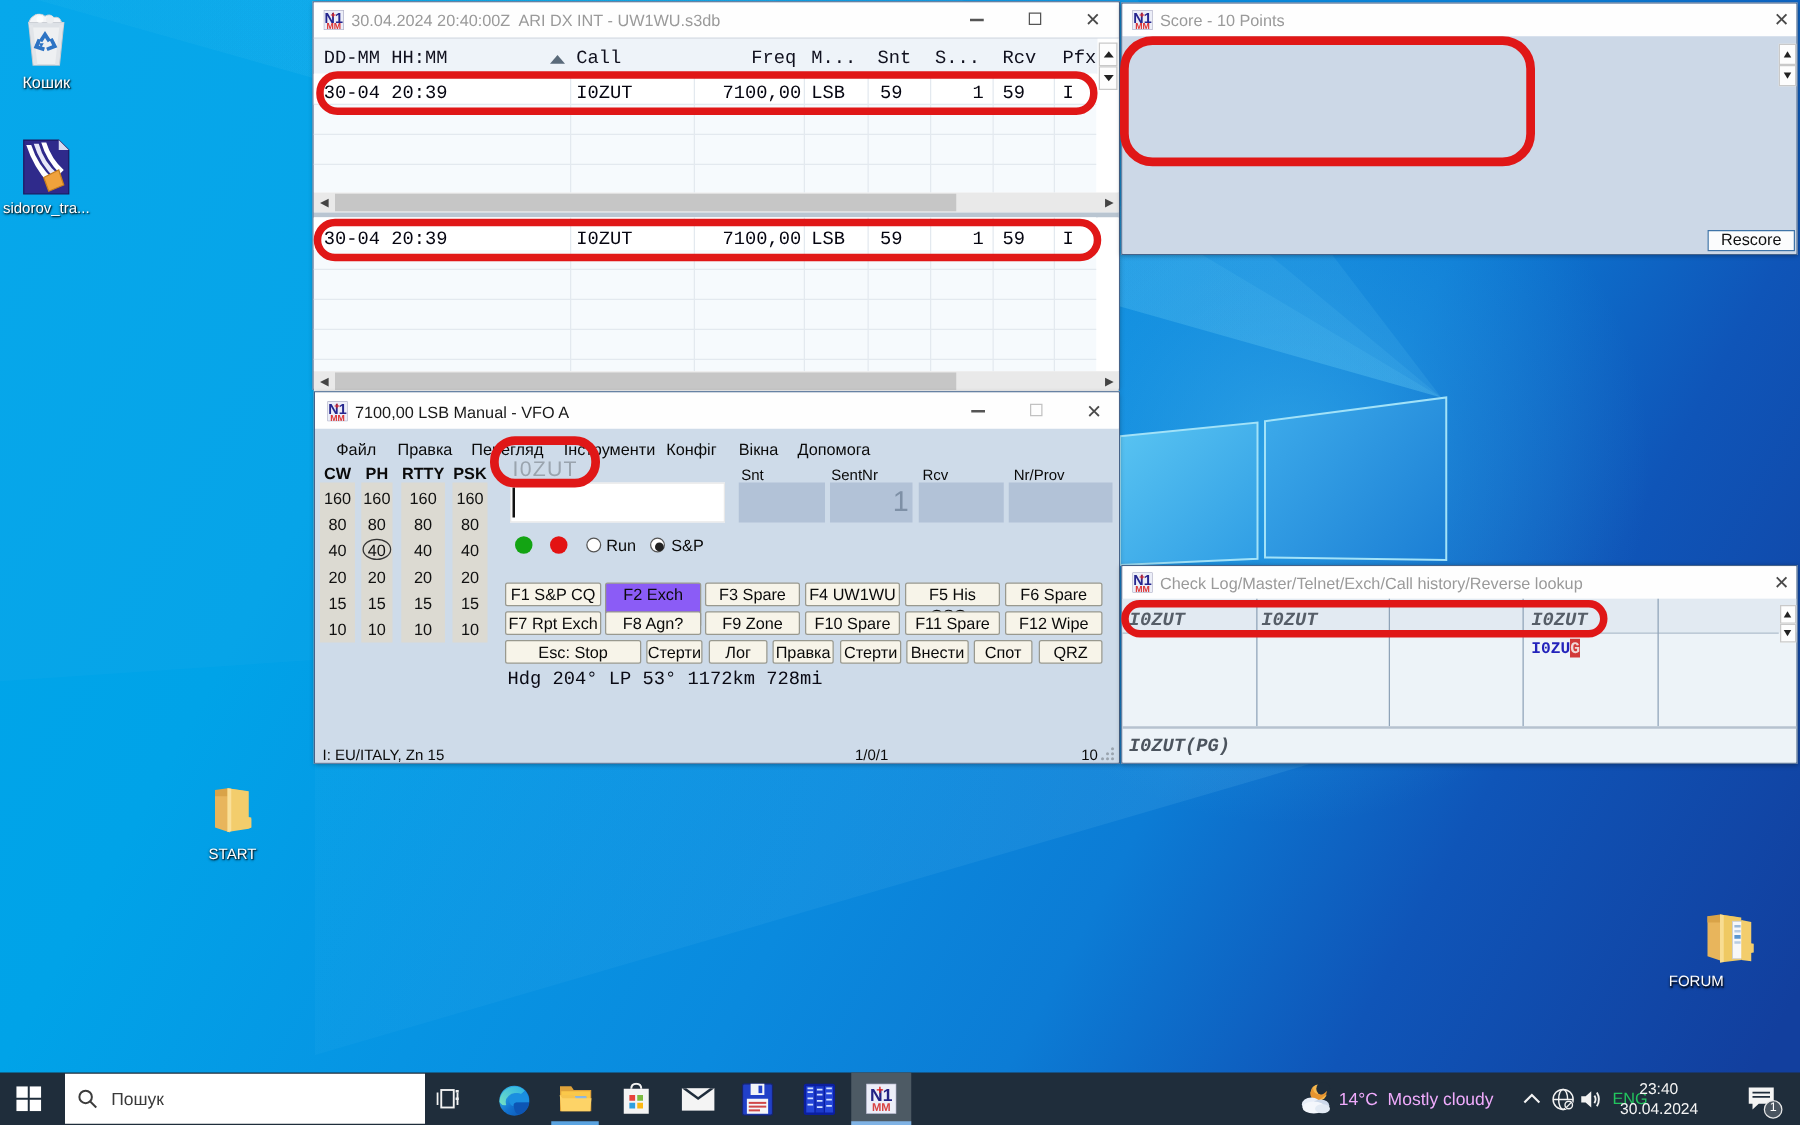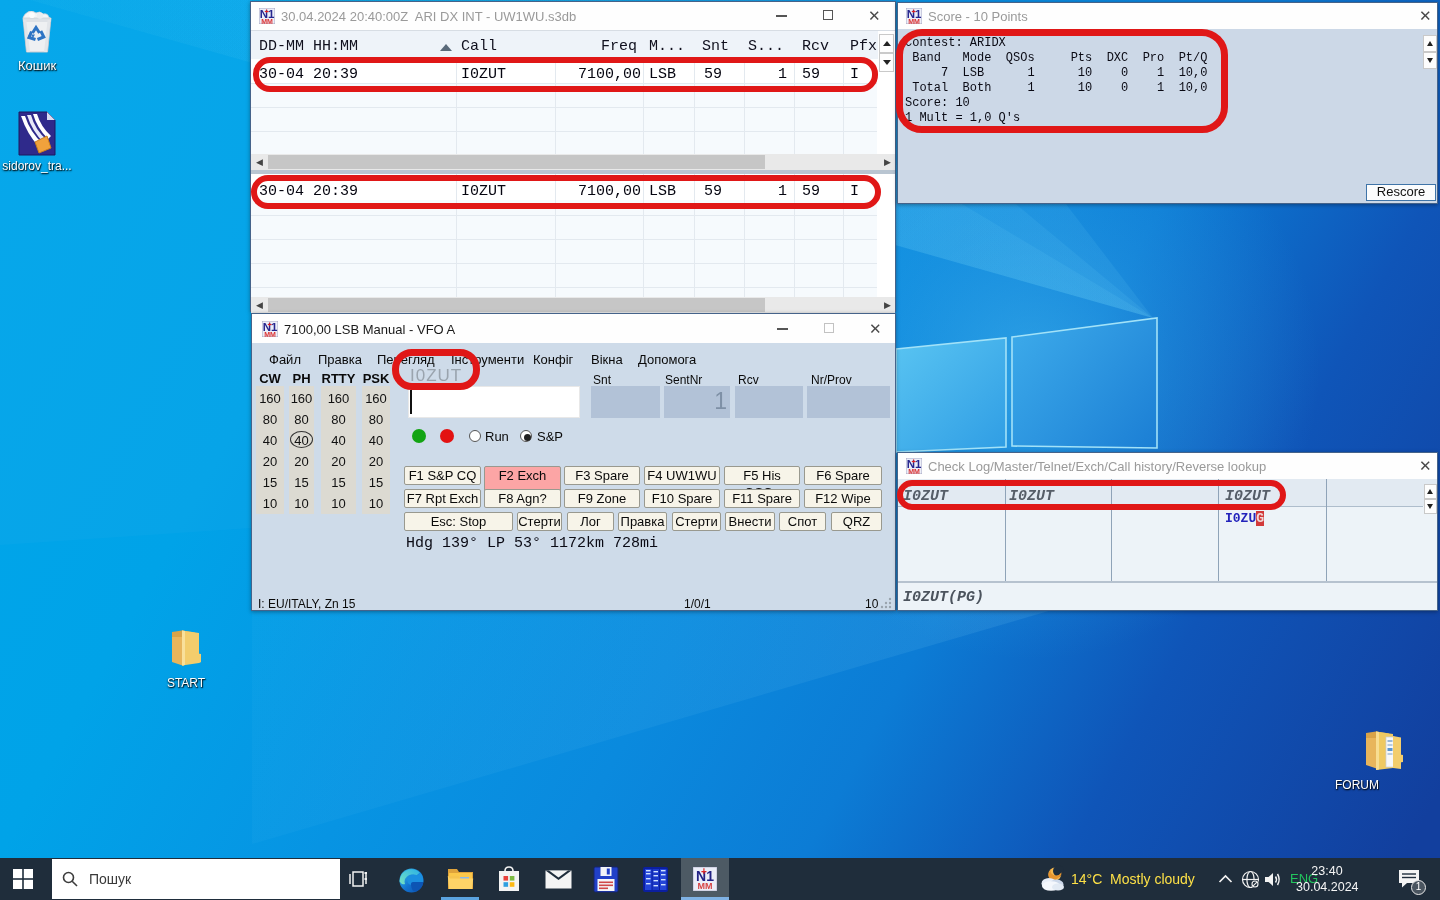--- a/index.html
+++ b/index.html
@@ -223,26 +223,20 @@
   <div class="tbar" style="height:26px;"></div>
   <svg class="n1icon" style="top:5px;" viewBox="0 0 16 16">
       <rect x="0" y="0" width="16" height="16" fill="#eceef8" stroke="#9a9ab8" stroke-width="0.8"></rect>
       <text x="8" y="10" font-size="11.5" font-weight="bold" fill="#26268e" text-anchor="middle">N1</text>
       <text x="7.6" y="6.2" font-size="7.5" font-weight="bold" fill="#d22" text-anchor="middle">+</text>
       <text x="8" y="15.5" font-size="7" font-weight="bold" fill="#d33" text-anchor="middle">MM</text>
     </svg>
   <div class="ttext" style="top:6px;">Score - 10 Points</div>
   <div class="closex" style="left:521px;top:4px;">✕</div>
   <div class="abs" style="left:0;top:26px;width:539px;height:174px;background:#ccd8e7;"></div>
-  <pre class="mono abs" style="left:7px;top:33px;font-size:12px;line-height:15px;color:#0a0a14;">Contest: ARIDX
- Band   Mode  QSOs     Pts  DXC  Pro  Pt/Q
-     7  LSB      1      10    0    1  10,0
- Total  Both     1      10    0    1  10,0
-Score: 10
-1 Mult = 1,0 Q's</pre>
   <div class="abs" style="left:525px;top:32px;width:14px;height:17px;background:#fdfdfd;border:1px solid #c9c9c9;"></div>
   <div class="abs" style="left:528.5px;top:38px;width:0;height:0;border-left:3.5px solid transparent;border-right:3.5px solid transparent;border-bottom:5px solid #222;"></div>
   <div class="abs" style="left:525px;top:49px;width:14px;height:17px;background:#fdfdfd;border:1px solid #c9c9c9;"></div>
   <div class="abs" style="left:528.5px;top:55px;width:0;height:0;border-left:3.5px solid transparent;border-right:3.5px solid transparent;border-top:5px solid #222;"></div>
   <div class="abs" style="left:468px;top:181px;width:70px;height:17px;background:#fbfcfd;border:1.5px solid #3f74a8;font-size:13px;color:#111;text-align:center;line-height:14px;">Rescore</div>
 </div>
 
 <div class="win" id="entrywin" style="left:251px;top:313px;width:645px;height:298px;">
   <div class="tbar" style="height:29px;"></div>
   <svg class="n1icon" style="top:7px;left:10px;" viewBox="0 0 16 16">
@@ -326,38 +320,38 @@
 
   <div class="abs" style="left:160px;top:115px;width:14px;height:14px;border-radius:50%;background:#13a413;"></div>
   <div class="abs" style="left:188px;top:115px;width:14px;height:14px;border-radius:50%;background:#e31212;"></div>
   <div class="abs" style="left:217px;top:116px;width:12px;height:12px;border-radius:50%;background:#fff;border:1px solid #555;"></div>
   <div class="abs" style="left:233px;top:115px;font-size:13px;color:#0a0a0a;">Run</div>
   <div class="abs" style="left:268px;top:116px;width:12px;height:12px;border-radius:50%;background:#fff;border:1px solid #555;"></div>
   <div class="abs" style="left:271.5px;top:119.5px;width:7px;height:7px;border-radius:50%;background:#222;"></div>
   <div class="abs" style="left:285px;top:115px;font-size:13px;color:#0a0a0a;">S&amp;P</div>
 
   <div id="fkeys"></div>
-  <div class="mono abs" style="left:154px;top:221px;font-size:15px;color:#0a0a14;">Hdg 139° LP 53° 1172km 728mi</div>
+  <div class="mono abs" style="left:154px;top:221px;font-size:15px;color:#0a0a14;">Hdg 204° LP 53° 1172km 728mi</div>
 
   <div class="abs" style="left:6px;top:283px;font-size:12px;color:#0a0a0a;">I: EU/ITALY, Zn 15</div>
   <div class="abs" style="left:432px;top:283px;font-size:12px;color:#0a0a0a;">1/0/1</div>
   <div class="abs" style="left:613px;top:283px;font-size:12px;color:#0a0a0a;">10</div>
   <svg class="abs" style="left:628px;top:283px;" width="12" height="12">
       <g fill="#9aa4ae">
         <circle cx="10" cy="2" r="1.2"></circle>
         <circle cx="6" cy="6" r="1.2"></circle>
         <circle cx="10" cy="6" r="1.2"></circle>
         <circle cx="2" cy="10" r="1.2"></circle>
         <circle cx="6" cy="10" r="1.2"></circle>
         <circle cx="10" cy="10" r="1.2"></circle>
       </g>
     </svg>
 <div class="abs" style="left:152px;top:152px;width:77px;height:19px;background:#f7f4e9;border:1px solid #99998f;border-radius:2px;font-size:13px;color:#0a0a0a;text-align:center;line-height:17px;">F1 S&amp;P CQ</div>
     <div class="abs" style="left:152px;top:175px;width:77px;height:19px;background:#f7f4e9;border:1px solid #99998f;border-radius:2px;font-size:13px;color:#0a0a0a;text-align:center;line-height:17px;">F7 Rpt Exch</div>
-    <div class="abs" style="left:232px;top:152px;width:77px;height:36px;background:#fca5a5;border:1px solid #99998f;border-radius:2px;font-size:13px;color:#0a0a0a;text-align:center;line-height:17px;">F2 Exch</div>
+    <div class="abs" style="left:232px;top:152px;width:77px;height:36px;background:#8b5cf6;border:1px solid #99998f;border-radius:2px;font-size:13px;color:#0a0a0a;text-align:center;line-height:17px;">F2 Exch</div>
     <div class="abs" style="left:232px;top:175px;width:77px;height:19px;background:#f7f4e9;border:1px solid #99998f;border-radius:2px;font-size:13px;color:#0a0a0a;text-align:center;line-height:17px;">F8 Agn?</div>
     <div class="abs" style="left:312px;top:152px;width:76px;height:19px;background:#f7f4e9;border:1px solid #99998f;border-radius:2px;font-size:13px;color:#0a0a0a;text-align:center;line-height:17px;">F3 Spare</div>
     <div class="abs" style="left:312px;top:175px;width:76px;height:19px;background:#f7f4e9;border:1px solid #99998f;border-radius:2px;font-size:13px;color:#0a0a0a;text-align:center;line-height:17px;">F9 Zone</div>
     <div class="abs" style="left:392px;top:152px;width:76px;height:19px;background:#f7f4e9;border:1px solid #99998f;border-radius:2px;font-size:13px;color:#0a0a0a;text-align:center;line-height:17px;">F4 UW1WU</div>
     <div class="abs" style="left:392px;top:175px;width:76px;height:19px;background:#f7f4e9;border:1px solid #99998f;border-radius:2px;font-size:13px;color:#0a0a0a;text-align:center;line-height:17px;">F10 Spare</div>
     <div class="abs" style="left:472px;top:152px;width:76px;height:19px;background:#f7f4e9;border:1px solid #99998f;border-radius:2px;font-size:13px;color:#0a0a0a;text-align:center;line-height:17px;">F5 His QSOs</div>
     <div class="abs" style="left:472px;top:175px;width:76px;height:19px;background:#f7f4e9;border:1px solid #99998f;border-radius:2px;font-size:13px;color:#0a0a0a;text-align:center;line-height:17px;">F11 Spare</div>
     <div class="abs" style="left:552px;top:152px;width:78px;height:19px;background:#f7f4e9;border:1px solid #99998f;border-radius:2px;font-size:13px;color:#0a0a0a;text-align:center;line-height:17px;">F6 Spare</div>
     <div class="abs" style="left:552px;top:175px;width:78px;height:19px;background:#f7f4e9;border:1px solid #99998f;border-radius:2px;font-size:13px;color:#0a0a0a;text-align:center;line-height:17px;">F12 Wipe</div>
     <div class="abs" style="left:152px;top:198px;width:109px;height:19px;background:#f7f4e9;border:1px solid #99998f;border-radius:2px;font-size:13px;color:#0a0a0a;text-align:center;line-height:17px;">Esc: Stop</div>
@@ -522,21 +516,21 @@
 
   <svg class="abs" style="left:1039px;top:7px;" width="28" height="28" viewBox="0 0 28 28">
     <circle cx="16" cy="9" r="6.5" fill="#f6b84e"></circle>
     <circle cx="19.5" cy="6" r="5.5" fill="#1f2d3b"></circle>
     <path d="M10.5 6.5 Q8 10 10.5 13.5 L16 15.5 L21.5 11 Q22.6 9.5 22.4 7.5 Q19 12 14.5 10 Q11 8.5 11.5 4.5 Z" fill="#e8952f"></path>
     <ellipse cx="10" cy="18.5" rx="7.5" ry="5.5" fill="#e8eef8"></ellipse>
     <ellipse cx="17.5" cy="19.5" rx="7" ry="5" fill="#ccd8ea"></ellipse>
     <ellipse cx="12" cy="21" rx="9" ry="4.8" fill="#f4f7fc"></ellipse>
     <ellipse cx="19" cy="22" rx="6" ry="3.6" fill="#e2eaf4"></ellipse>
   </svg>
-  <div class="abs" style="left:1071px;top:13px;font-size:14px;color:#fde047;">14°C&nbsp; Mostly cloudy</div>
+  <div class="abs" style="left:1071px;top:13px;font-size:14px;color:#f0abfc;">14°C&nbsp; Mostly cloudy</div>
 
   <svg class="abs" style="left:1218px;top:16px;" width="15" height="10" viewBox="0 0 15 10">
       <polyline points="1.5,8 7.5,2 13.5,8" fill="none" stroke="#f2f2f2" stroke-width="1.7"></polyline>
     </svg>
 
   <svg class="abs" style="left:1241px;top:12px;" width="19" height="19" viewBox="0 0 19 19">
       <g stroke="#f2f2f2" fill="none" stroke-width="1.2">
         <circle cx="9.5" cy="9.5" r="8"></circle>
         <ellipse cx="9.5" cy="9.5" rx="3.6" ry="8"></ellipse>
         <line x1="1.5" y1="9.5" x2="17.5" y2="9.5"></line>

